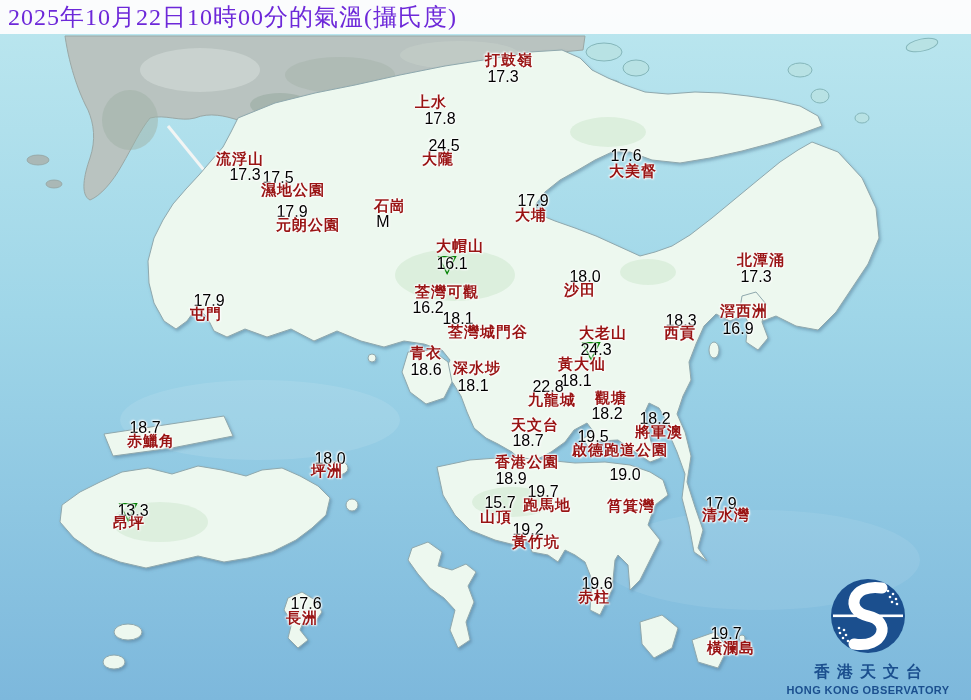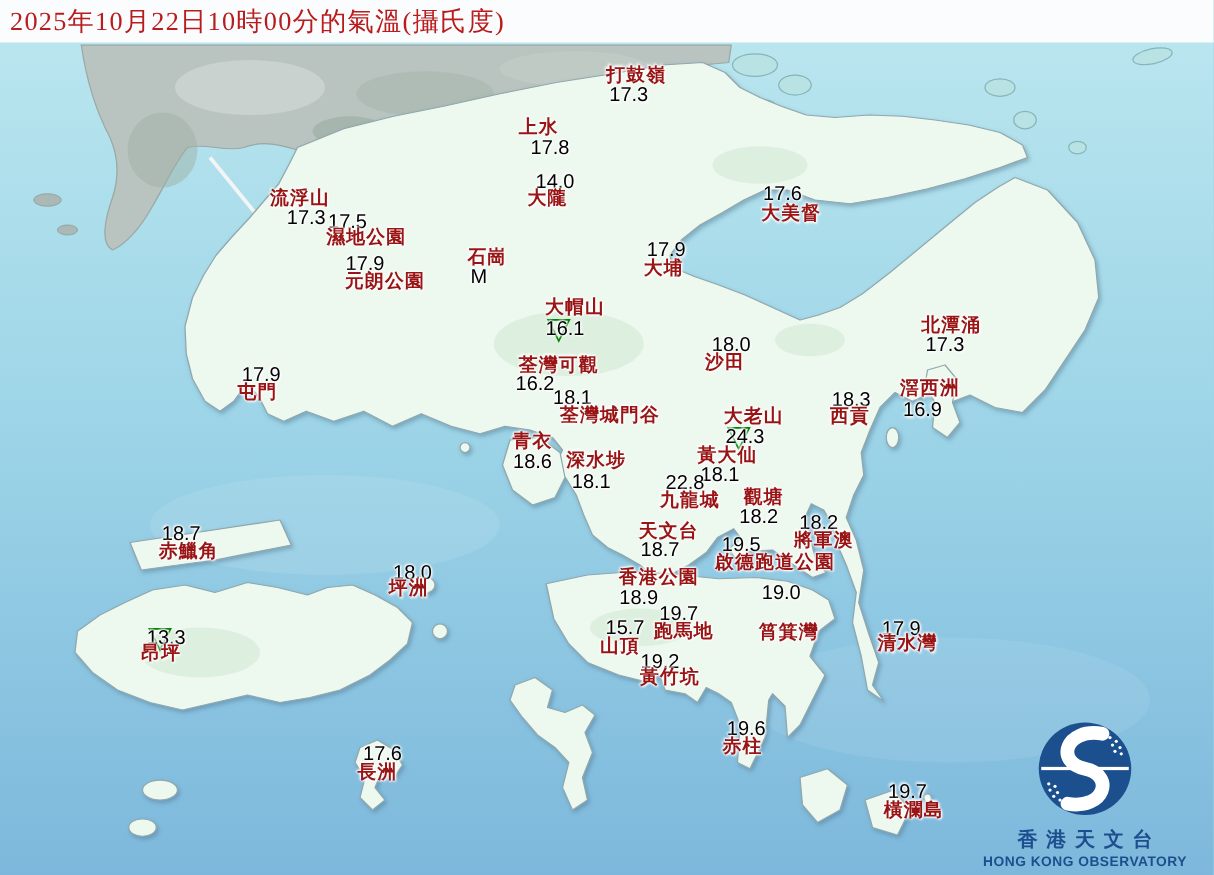--- a/index.html
+++ b/index.html
@@ -10,21 +10,21 @@
   }
   #map{position:absolute;left:0;top:0;width:971px;height:700px;}
   
   .title-bar{
     position:absolute;left:0;top:0;width:971px;height:34px;
     background:rgba(253,253,253,0.96);
     display:flex;align-items:center;z-index:30;
   }
   .title-bar .title-text{
     font-family:"Liberation Serif",serif;
-    font-size:21px;color:#b91c1c;letter-spacing:1px;
+    font-size:24px;color:#6d28d9;letter-spacing:1px;
     padding-left:8px;white-space:nowrap;font-weight:500;
   }
   
   #stations{position:absolute;left:0;top:0;width:971px;height:700px;z-index:10;}
   .station span{
     position:absolute;transform:translate(-50%,-50%);
     white-space:nowrap;line-height:1;
   }
   .station .lbl{
     font-family:Liberation Mono, monospace;
@@ -164,21 +164,21 @@
 <div id="stations">
     <div class="station">
       <span class="val" style="left: 503px; top: 77px;">17.3</span>
       <span class="lbl" style="left: 509px; top: 61px;">打鼓嶺</span>
     </div>
     <div class="station">
       <span class="val" style="left: 440px; top: 119px;">17.8</span>
       <span class="lbl" style="left: 431px; top: 103px;">上水</span>
     </div>
     <div class="station">
-      <span class="val" style="left: 444px; top: 146px;">14.0</span>
+      <span class="val" style="left: 444px; top: 146px;">24.5</span>
       <span class="lbl" style="left: 438px; top: 160px;">大隴</span>
     </div>
     <div class="station">
       <span class="val" style="left: 245px; top: 175px;">17.3</span>
       <span class="lbl" style="left: 240px; top: 160px;">流浮山</span>
     </div>
     <div class="station">
       <span class="val" style="left: 278px; top: 178px;">17.5</span>
       <span class="lbl" style="left: 293px; top: 191px;">濕地公園</span>
     </div>

